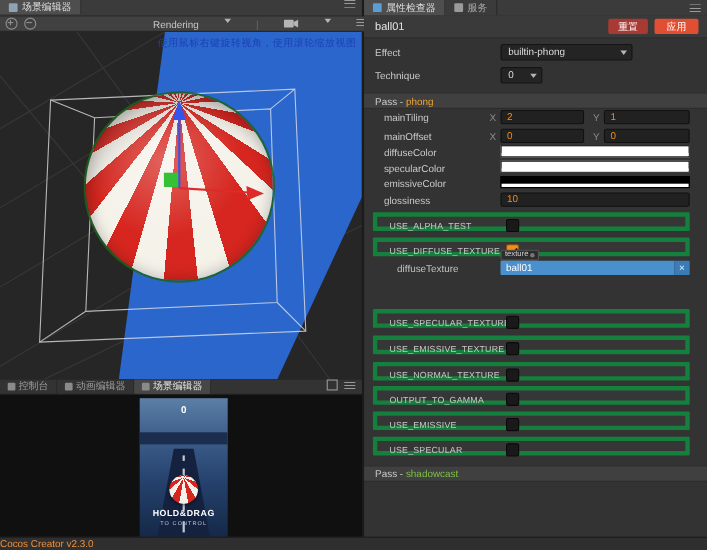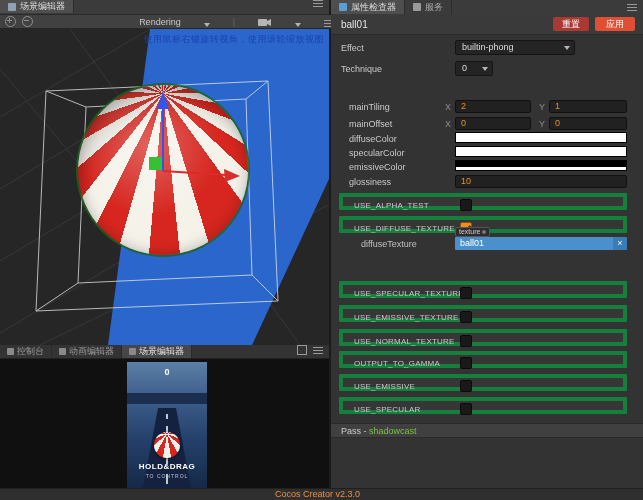--- a/index.html
+++ b/index.html
@@ -17,21 +17,21 @@
   .ptab{display:flex;align-items:center;gap:4px;padding:0 8px;background:#4e4e4e;color:#ddd;
         border-right:1px solid #2c2c2c;font-size:9px}
   .tico{width:8px;height:8px;border-radius:1px;background:#8fa3b5}
   .tabbar-right{margin-left:auto;display:flex;align-items:center;padding-right:6px}
 
   .scene-toolbar{position:absolute;left:0;top:15px;width:329px;height:13px;background:#414141;
                  border-bottom:1px solid #262626;display:flex;align-items:center;padding:0 5px;gap:6px}
   .toolico{width:9px;height:9px;border:1px solid #8f8f8f;border-radius:50%;position:relative}
   .toolico::after{content:"";position:absolute;left:1px;top:3px;width:5px;height:1px;background:#8f8f8f}
   .toolico.plus::before{content:"";position:absolute;left:3px;top:1px;width:1px;height:5px;background:#8f8f8f}
-  .tb-right{margin-left:auto;display:flex;align-items:flex-end;gap:23px;color:#c8c8c8}
+  .tb-right{margin-left:auto;display:flex;align-items:flex-start;gap:23px;color:#c8c8c8}
   .sep{color:#6a6a6a}
 
   .viewport{position:absolute;left:0;top:29px;width:329px;height:316px;background:#262626;overflow:hidden}
   .vp-svg,.gizmo-svg{position:absolute;left:0;top:0}
   .ball{position:absolute;left:78px;top:56px;width:170px;height:170px;border-radius:50%;
         background:
           radial-gradient(circle at 42% 36%, rgba(255,255,255,.28), rgba(255,255,255,0) 48%),
           radial-gradient(circle at 58% 72%, rgba(0,0,0,0) 55%, rgba(0,0,0,.30) 96%),
           repeating-conic-gradient(from 152deg at 50% 5%, #d6261f 0deg 11deg, #f5f2ea 11deg 22deg);
         box-shadow:0 0 0 2px rgba(28,100,28,.85), inset 0 0 14px rgba(0,0,0,.25)}
@@ -50,21 +50,21 @@
         background:linear-gradient(#5b7fa6 0%, #3d5e8b 28%, #24406b 62%, #152947 100%)}
   .skyline{position:absolute;left:0;top:31px;width:80px;height:11px;background:#1c2e4f}
   .gball{position:absolute;left:27px;top:70px;width:26px;height:26px;border-radius:50%;
          background:repeating-conic-gradient(from 150deg at 50% 8%, #d6261f 0 20deg, #f4f1ea 20deg 40deg);
          box-shadow:0 1px 3px rgba(0,0,0,.55)}
   .gscore{position:absolute;left:0;top:5px;width:100%;text-align:center;color:#fff;font-size:9px;font-weight:bold}
   .gtitle{position:absolute;left:0;top:100px;width:100%;text-align:center;color:#fff;font-size:8px;font-weight:bold;letter-spacing:.5px}
   .gsub{position:absolute;left:0;top:111px;width:100%;text-align:center;color:#b9c6d8;font-size:5px;letter-spacing:1px}
 
   .statusbar{position:absolute;left:0;top:488px;width:643px;height:12px;background:#2f2f2f;
-             border-top:1px solid #1f1f1f;text-align:center;line-height:11px;padding-right:8px;box-sizing:border-box}
+             border-top:1px solid #1f1f1f;text-align:left;line-height:11px;padding-right:8px;box-sizing:border-box}
   .version{color:#ef8f3c;font-size:9px}
 
   
   .rpanel{position:absolute;left:331px;top:0;width:376px;height:488px;background:#333}
   .r-tabbar{position:absolute;left:0;top:0;width:312px;height:14px;background:#3b3b3b;
             border-bottom:1px solid #2a2a2a;display:flex;align-items:stretch}
   .r-header{position:absolute;left:0;top:14px;width:312px;height:20px;background:#3a3a3a;border-bottom:1px solid #2a2a2a}
   .nodename{position:absolute;left:10px;top:5px;color:#e5e5e5;font-size:10px}
   .btn{position:absolute;top:3px;height:14px;border-radius:2px;color:#fff;text-align:center;
        line-height:14px;font-size:9px}
@@ -240,20 +240,23 @@
       <span>builtin-phong</span>
       <span class="caret"></span>
     </div>
 
     <span class="rowlabel" style="left:10px;top:64px">Technique</span>
     <div class="dropdown" style="left:124px;top:61px;width:38px">
       <span>0</span>
       <span class="caret"></span>
     </div>
 
+    <div class="passbar" style="top:84px">
+      <span>Pass - </span><span class="pass-phong-name">phong</span>
+    </div>
 
     <span class="rowlabel" style="left:18px;top:102px">mainTiling</span>
     <span class="xy" style="left:114px;top:102px">X</span>
     <div class="numfield" style="left:124px;top:100px;width:76px">2</div>
     <span class="xy" style="left:208px;top:102px">Y</span>
     <div class="numfield" style="left:218px;top:100px;width:78px">1</div>
 
     <span class="rowlabel" style="left:18px;top:119px">mainOffset</span>
     <span class="xy" style="left:114px;top:119px">X</span>
     <div class="numfield" style="left:124px;top:117px;width:76px">0</div>

